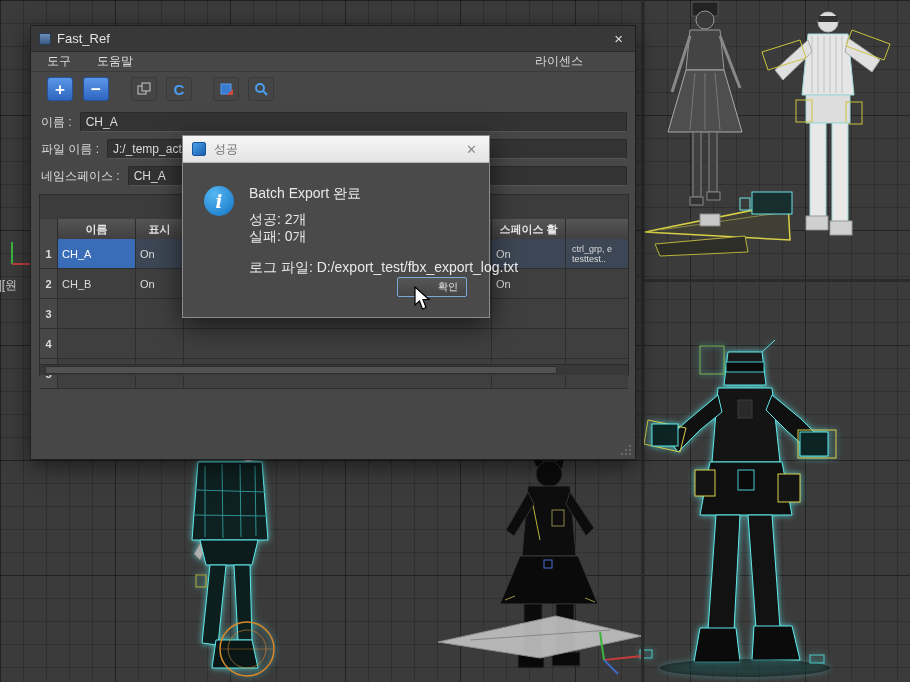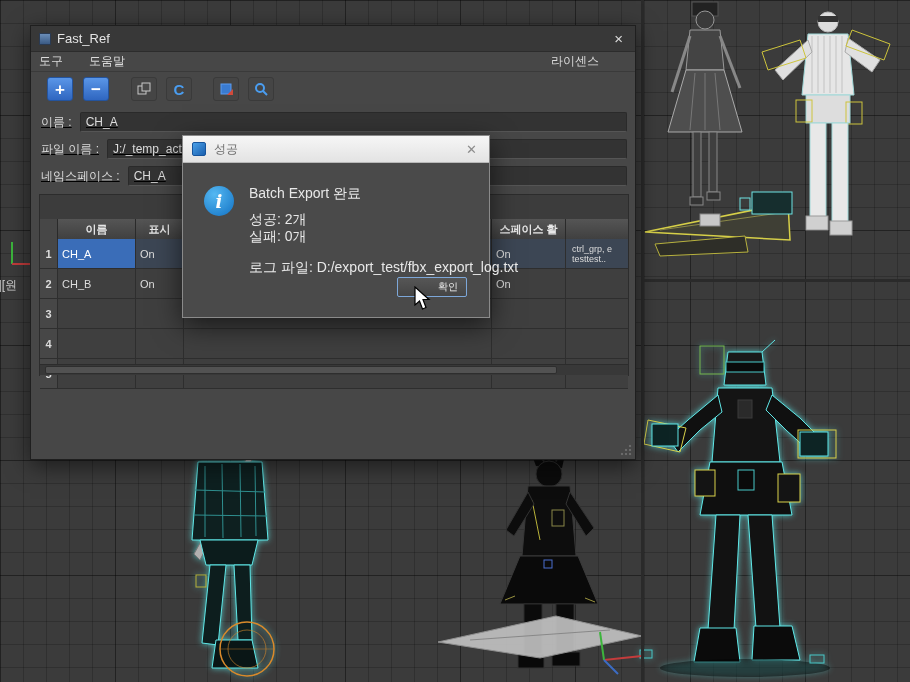--- a/index.html
+++ b/index.html
@@ -25,33 +25,33 @@
 
   
   .win { position:absolute; left:30px; top:25px; width:606px; height:435px;
     background:#474747; border:1px solid #1f1f1f; box-shadow:0 6px 22px rgba(0,0,0,.55); }
   .win-title { position:absolute; left:0; top:0; right:0; height:26px; background:#383838;
     border-bottom:1px solid #2c2c2c; display:flex; align-items:center; padding:0 8px; }
   .win-ico { width:12px; height:12px; background:linear-gradient(#6a8db8,#3a5a84); border:1px solid #2a3a52; margin-right:6px; }
   .win-title .t { color:#e4e4e4; font-size:13px; flex:1; }
   .win-close { color:#dcdcdc; font-size:15px; cursor:pointer; padding:0 4px; }
   .menubar { position:absolute; left:0; top:26px; right:0; height:20px; display:flex;
-    align-items:center; padding:0 8px; color:#dcdcdc; font-size:12px; border-bottom:1px solid #3a3a3a; }
+    align-items:center; padding:0 16px; color:#dcdcdc; font-size:12px; border-bottom:1px solid #3a3a3a; }
   .menubar .mi { margin-right:26px; cursor:default; }
-  .menubar .lic { margin-left:auto; margin-right:28px; }
+  .menubar .lic { margin-left:auto; margin-right:36px; }
   .toolbar { position:absolute; left:0; top:47px; right:0; height:32px; display:flex; align-items:center; }
   .tb { width:26px; height:24px; border-radius:3px; display:flex; align-items:center; justify-content:center;
     background:#454545; border:1px solid #3a3a3a; }
   .tb.blue { background:linear-gradient(#5a96e8,#2f66c0); border:1px solid #24549e;
     color:#fff; font-size:17px; font-weight:bold; line-height:1; }
   .tb.cbtn { color:#4a9df0; font-size:15px; font-weight:bold; }
   .tb svg { display:block; }
   .m16{margin-left:16px}.m10{margin-left:10px}.m22{margin-left:22px}.m9{margin-left:9px}.m21{margin-left:21px}
 
-  .frow { position:absolute; left:0; right:0; height:20px; display:flex; align-items:center; padding-left:10px;text-decoration:underline; }
+  .frow { position:absolute; left:0; right:0; height:20px; display:flex; align-items:center; padding-left:10px; }
   .frow.r1{ top:86px; } .frow.r2{ top:113px; } .frow.r3{ top:140px; }
   .frow label { color:#dcdcdc; font-size:12px; margin-right:8px; white-space:nowrap; }
   .frow input { flex:1; margin-right:8px; height:20px; background:#333; border:1px solid #2a2a2a;
     border-bottom-color:#555; border-radius:2px; color:#dcdcdc; font-size:12px; padding:0 5px;
     font-family:"Liberation Sans","DejaVu Sans",sans-serif; }
 
   
   .tbl { position:absolute; left:8px; top:168px; width:590px; height:182px; background:#3c3c3c; border:1px solid #2c2c2c; }
   .thead { display:flex; height:20px; background:linear-gradient(#555,#404040);margin-top:24px; }
   .thead .c { color:#e6e6e6; font-size:11px; font-weight:bold; display:flex; align-items:center; justify-content:center; border-right:1px solid #2a2a2a; }

